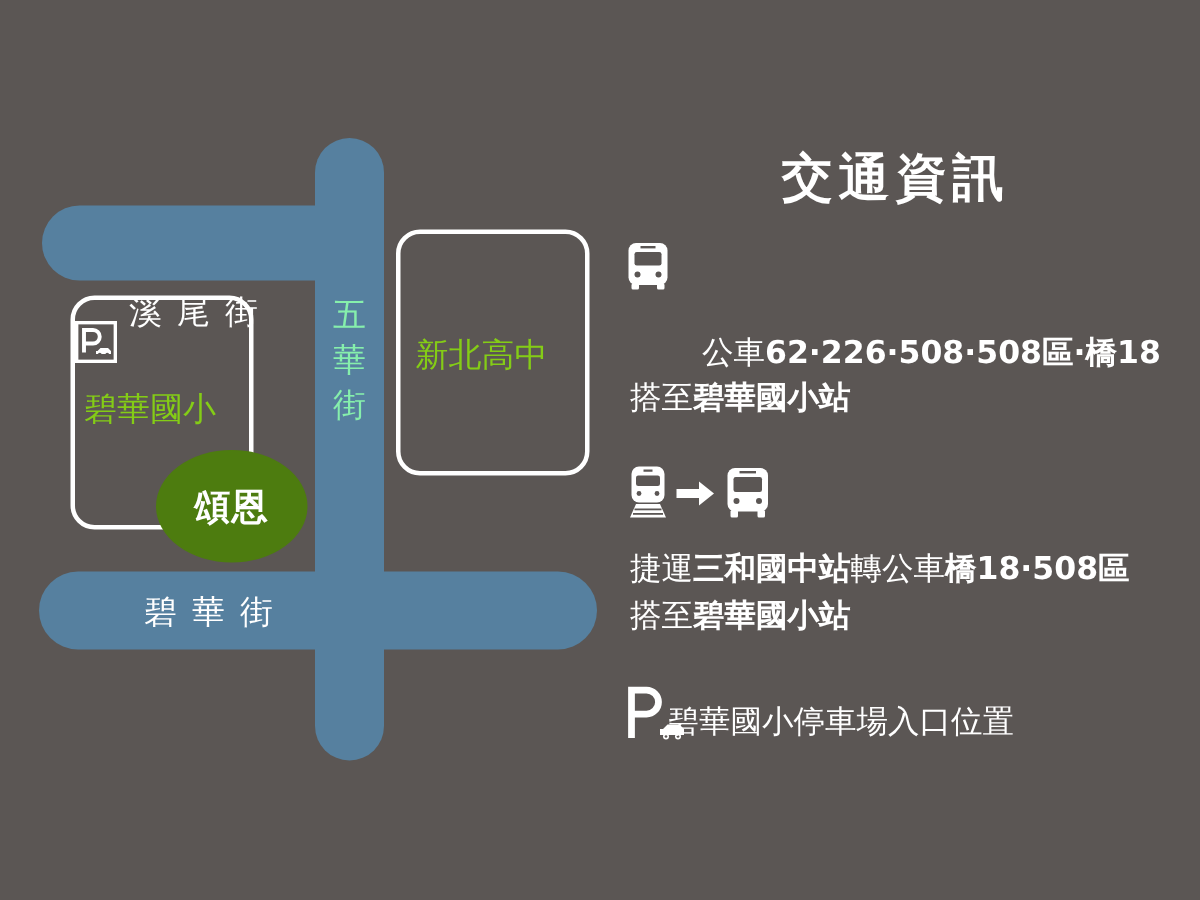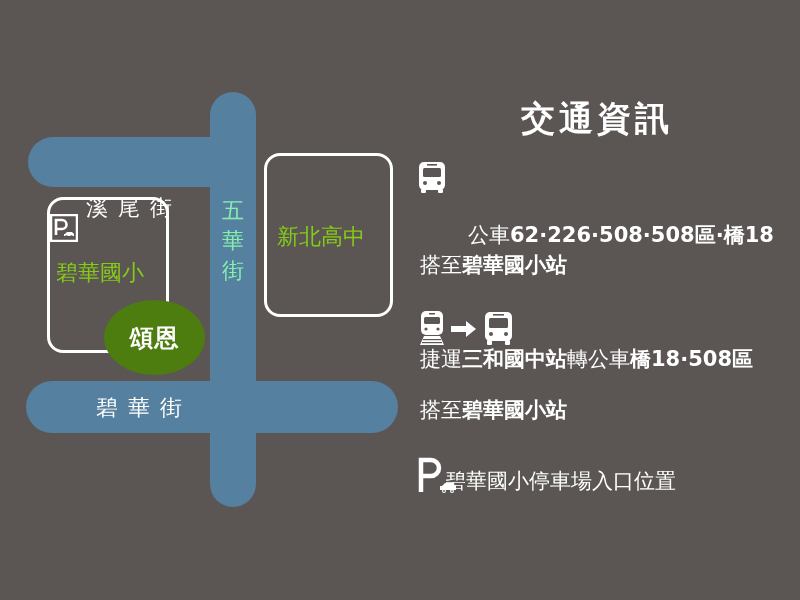--- a/index.html
+++ b/index.html
@@ -94,21 +94,21 @@
 
       <rect x="67" y="3" width="27" height="29" rx="5" fill="#fff"></rect>
       <rect x="71" y="9" width="19" height="10" rx="1.5" fill="#5b5654"></rect>
       <rect x="75" y="5" width="11" height="1.6" fill="#5b5654"></rect>
       <circle cx="73" cy="25" r="2" fill="#5b5654"></circle>
       <circle cx="88" cy="25" r="2" fill="#5b5654"></circle>
       <rect x="69" y="31" width="5" height="5" rx="1" fill="#fff"></rect>
       <rect x="87" y="31" width="5" height="5" rx="1" fill="#fff"></rect>
     </svg>
   </div>
-  <div class="info" style="left:420px; top:344px;">
+  <div class="info" style="left:420px; top:364px;">
     <span>捷運</span><b>三和國中站</b><span>轉公車</span><b>橋18·508區</b>
   </div>
   <div class="info" style="left:420px; top:395px;">
     <span>搭至</span><b>碧華國小站</b>
   </div>
 
   <div class="icon" style="left:418px; top:457px; width:40px; height:38px;">
     <svg width="40" height="38" viewBox="0 0 40 38">
       <path d="M3 35 V3 H13 A8 8 0 0 1 13 19 H3" fill="none" stroke="#fff" stroke-width="4.5"></path>
       <path d="M22 33 h16 v-4 l-3 -3 h-8 l-3 3 h-2 z" fill="#fff"></path>

